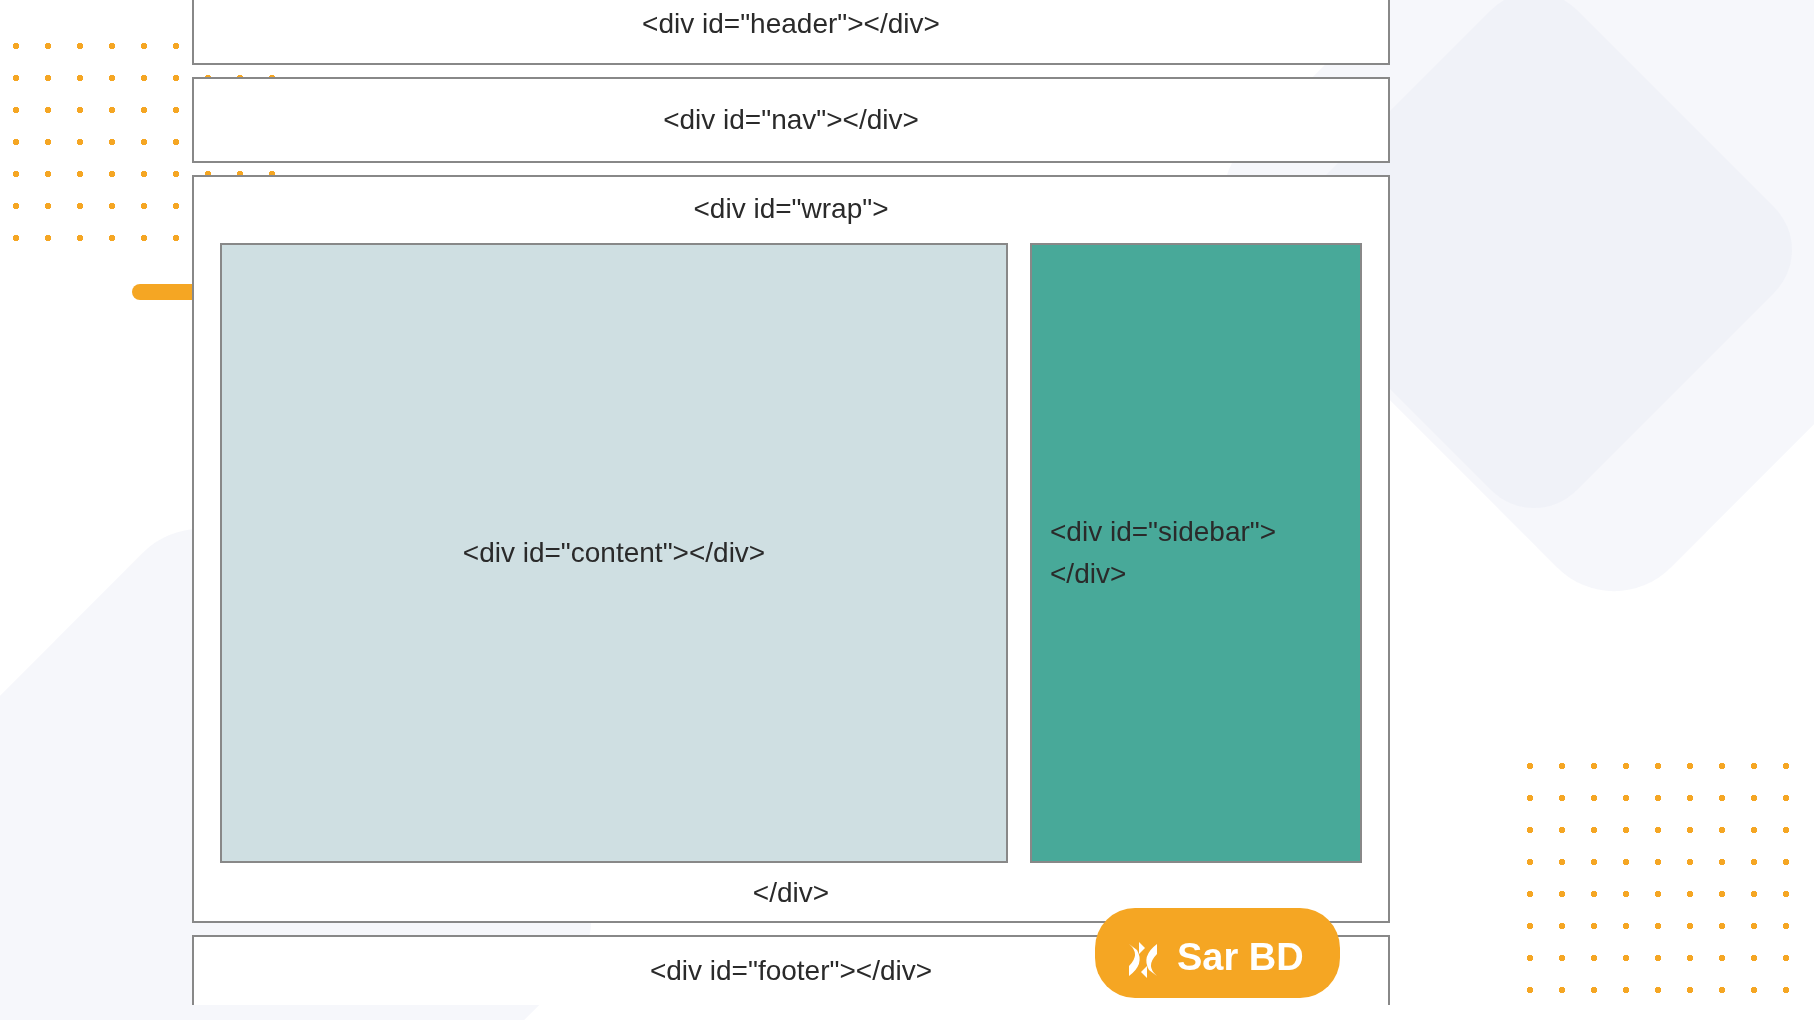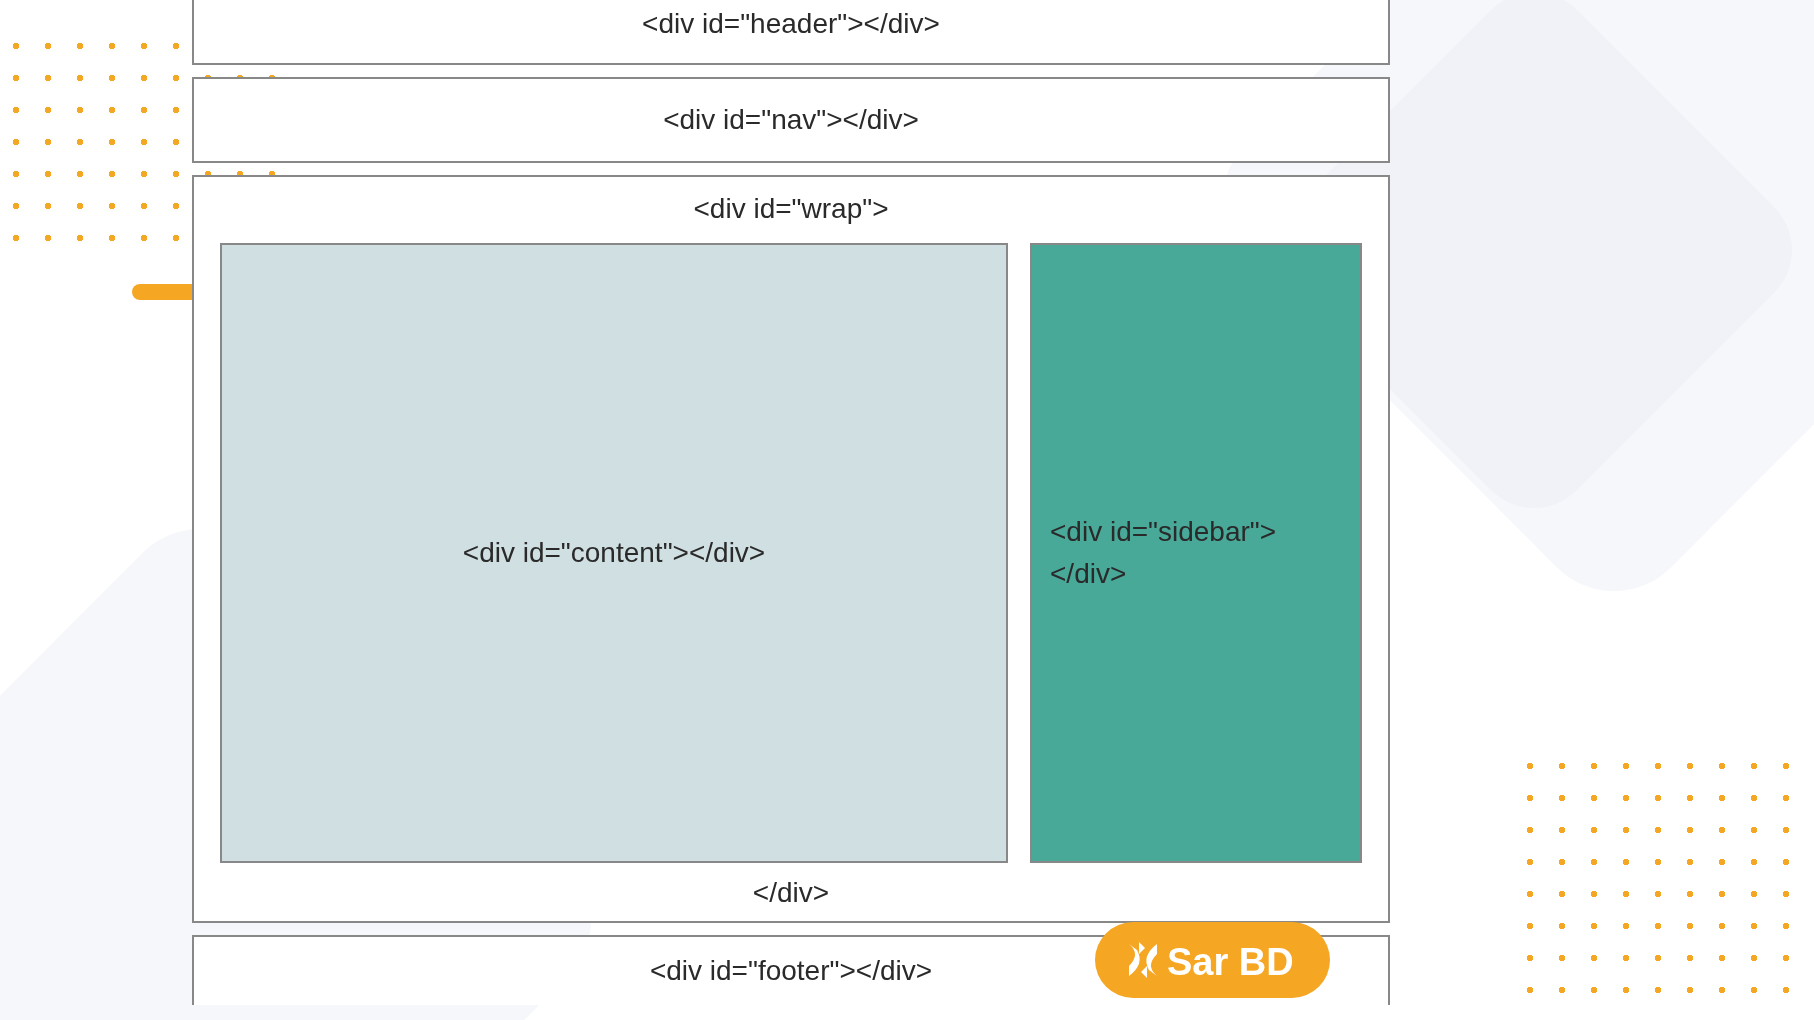--- a/index.html
+++ b/index.html
@@ -180,23 +180,24 @@
       border-bottom: none;
     }
     
     
     .logo-badge {
       position: absolute;
       bottom: 22px;
       left: 1095px;
       background: #f5a623;
       border-radius: 40px;
-      padding: 14px 36px 14px 24px;
-      display: flex;
-      align-items: flex-end;
+      padding: 28px 36px 14px 24px;
+      display: flex;
+      align-items: flex-start;
+      gap: 10px;
     }
     .logo-icon {
       width: 48px;
       height: 48px;
       position: relative;
     }
     .logo-text {
       color: #ffffff;
       font-size: 38px;
       font-weight: bold;

